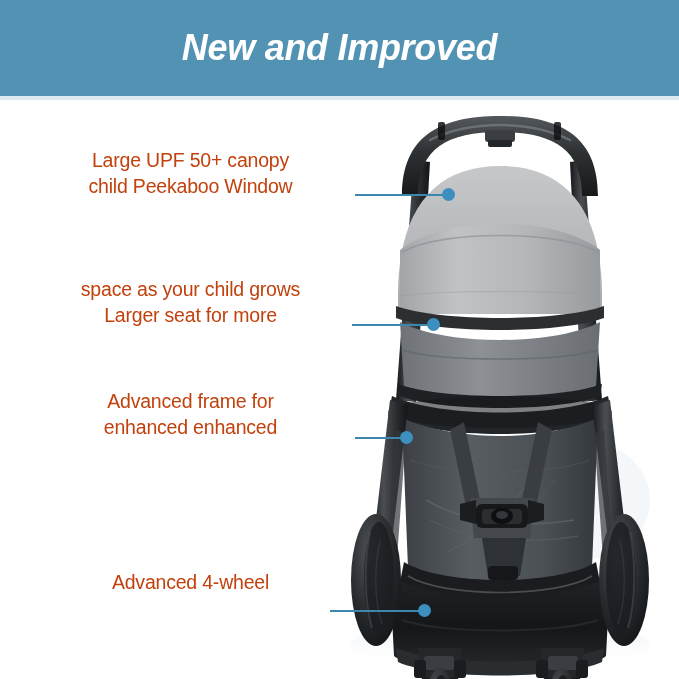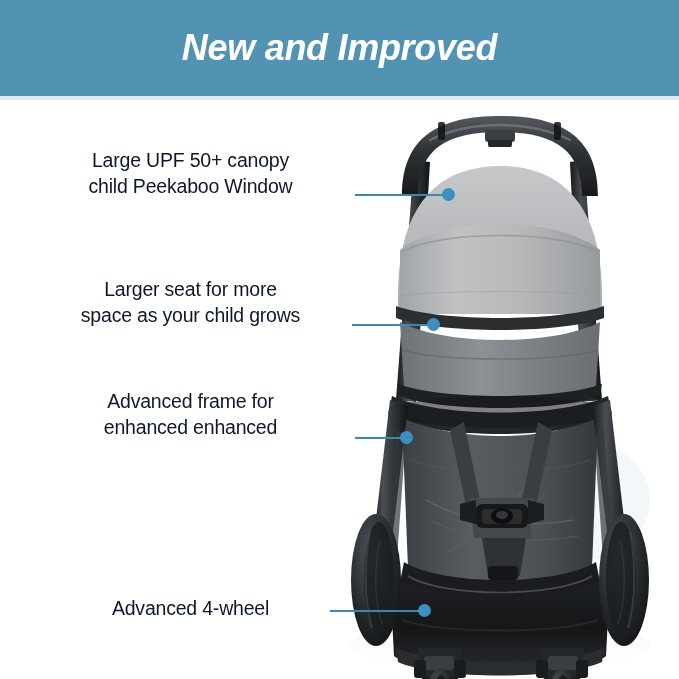--- a/index.html
+++ b/index.html
@@ -37,32 +37,32 @@
   #header-underline {
     position:absolute;
     left:0; top:96px;
     width:679px; height:4px;
     background:#dce9f1;
   }
 
   
   .callout {
     position:absolute;
-    color:#0f172a;
+    color:#c2410c;
     font-size:19.5px;
     line-height:1.32;
     text-align:center;
     letter-spacing:-0.2px;
   }
   .callout-line-text { display:block; white-space:nowrap; }
 
   #callout-canopy      { left:38px;  top:148px; width:305px; }
   #callout-seat        { left:38px;  top:277px; width:305px; }
   #callout-frame       { left:38px;  top:389px; width:305px; }
-  #callout-suspension  { left:38px;  top:596px; width:305px;text-align:center; }
+  #callout-suspension  { left:38px;  top:570px; width:305px;text-align:center; }
 
   
   .leader { position:absolute; height:14px; }
   .leader-rule {
     position:absolute;
     left:0; top:6px;
     height:2px;
     background:#3d87ad;
   }
   .leader-dot {
@@ -270,22 +270,22 @@
     <div class="leader-rule"></div>
     <div class="leader-dot"></div>
   </div>
 
   <div class="callout" id="callout-canopy">
     <span class="callout-line-text">Large UPF 50+ canopy</span>
     <span class="callout-line-text">child Peekaboo Window</span>
   </div>
 
   <div class="callout" id="callout-seat">
+    <span class="callout-line-text">space as your child grows</span>
     <span class="callout-line-text">Larger seat for more</span>
-    <span class="callout-line-text">space as your child grows</span>
   </div>
 
   <div class="callout" id="callout-frame">
     <span class="callout-line-text">Advanced frame for</span>
     <span class="callout-line-text">enhanced enhanced</span>
   </div>
 
   <div class="callout" id="callout-suspension">
     <span class="callout-line-text">Advanced 4-wheel</span>
   </div>

